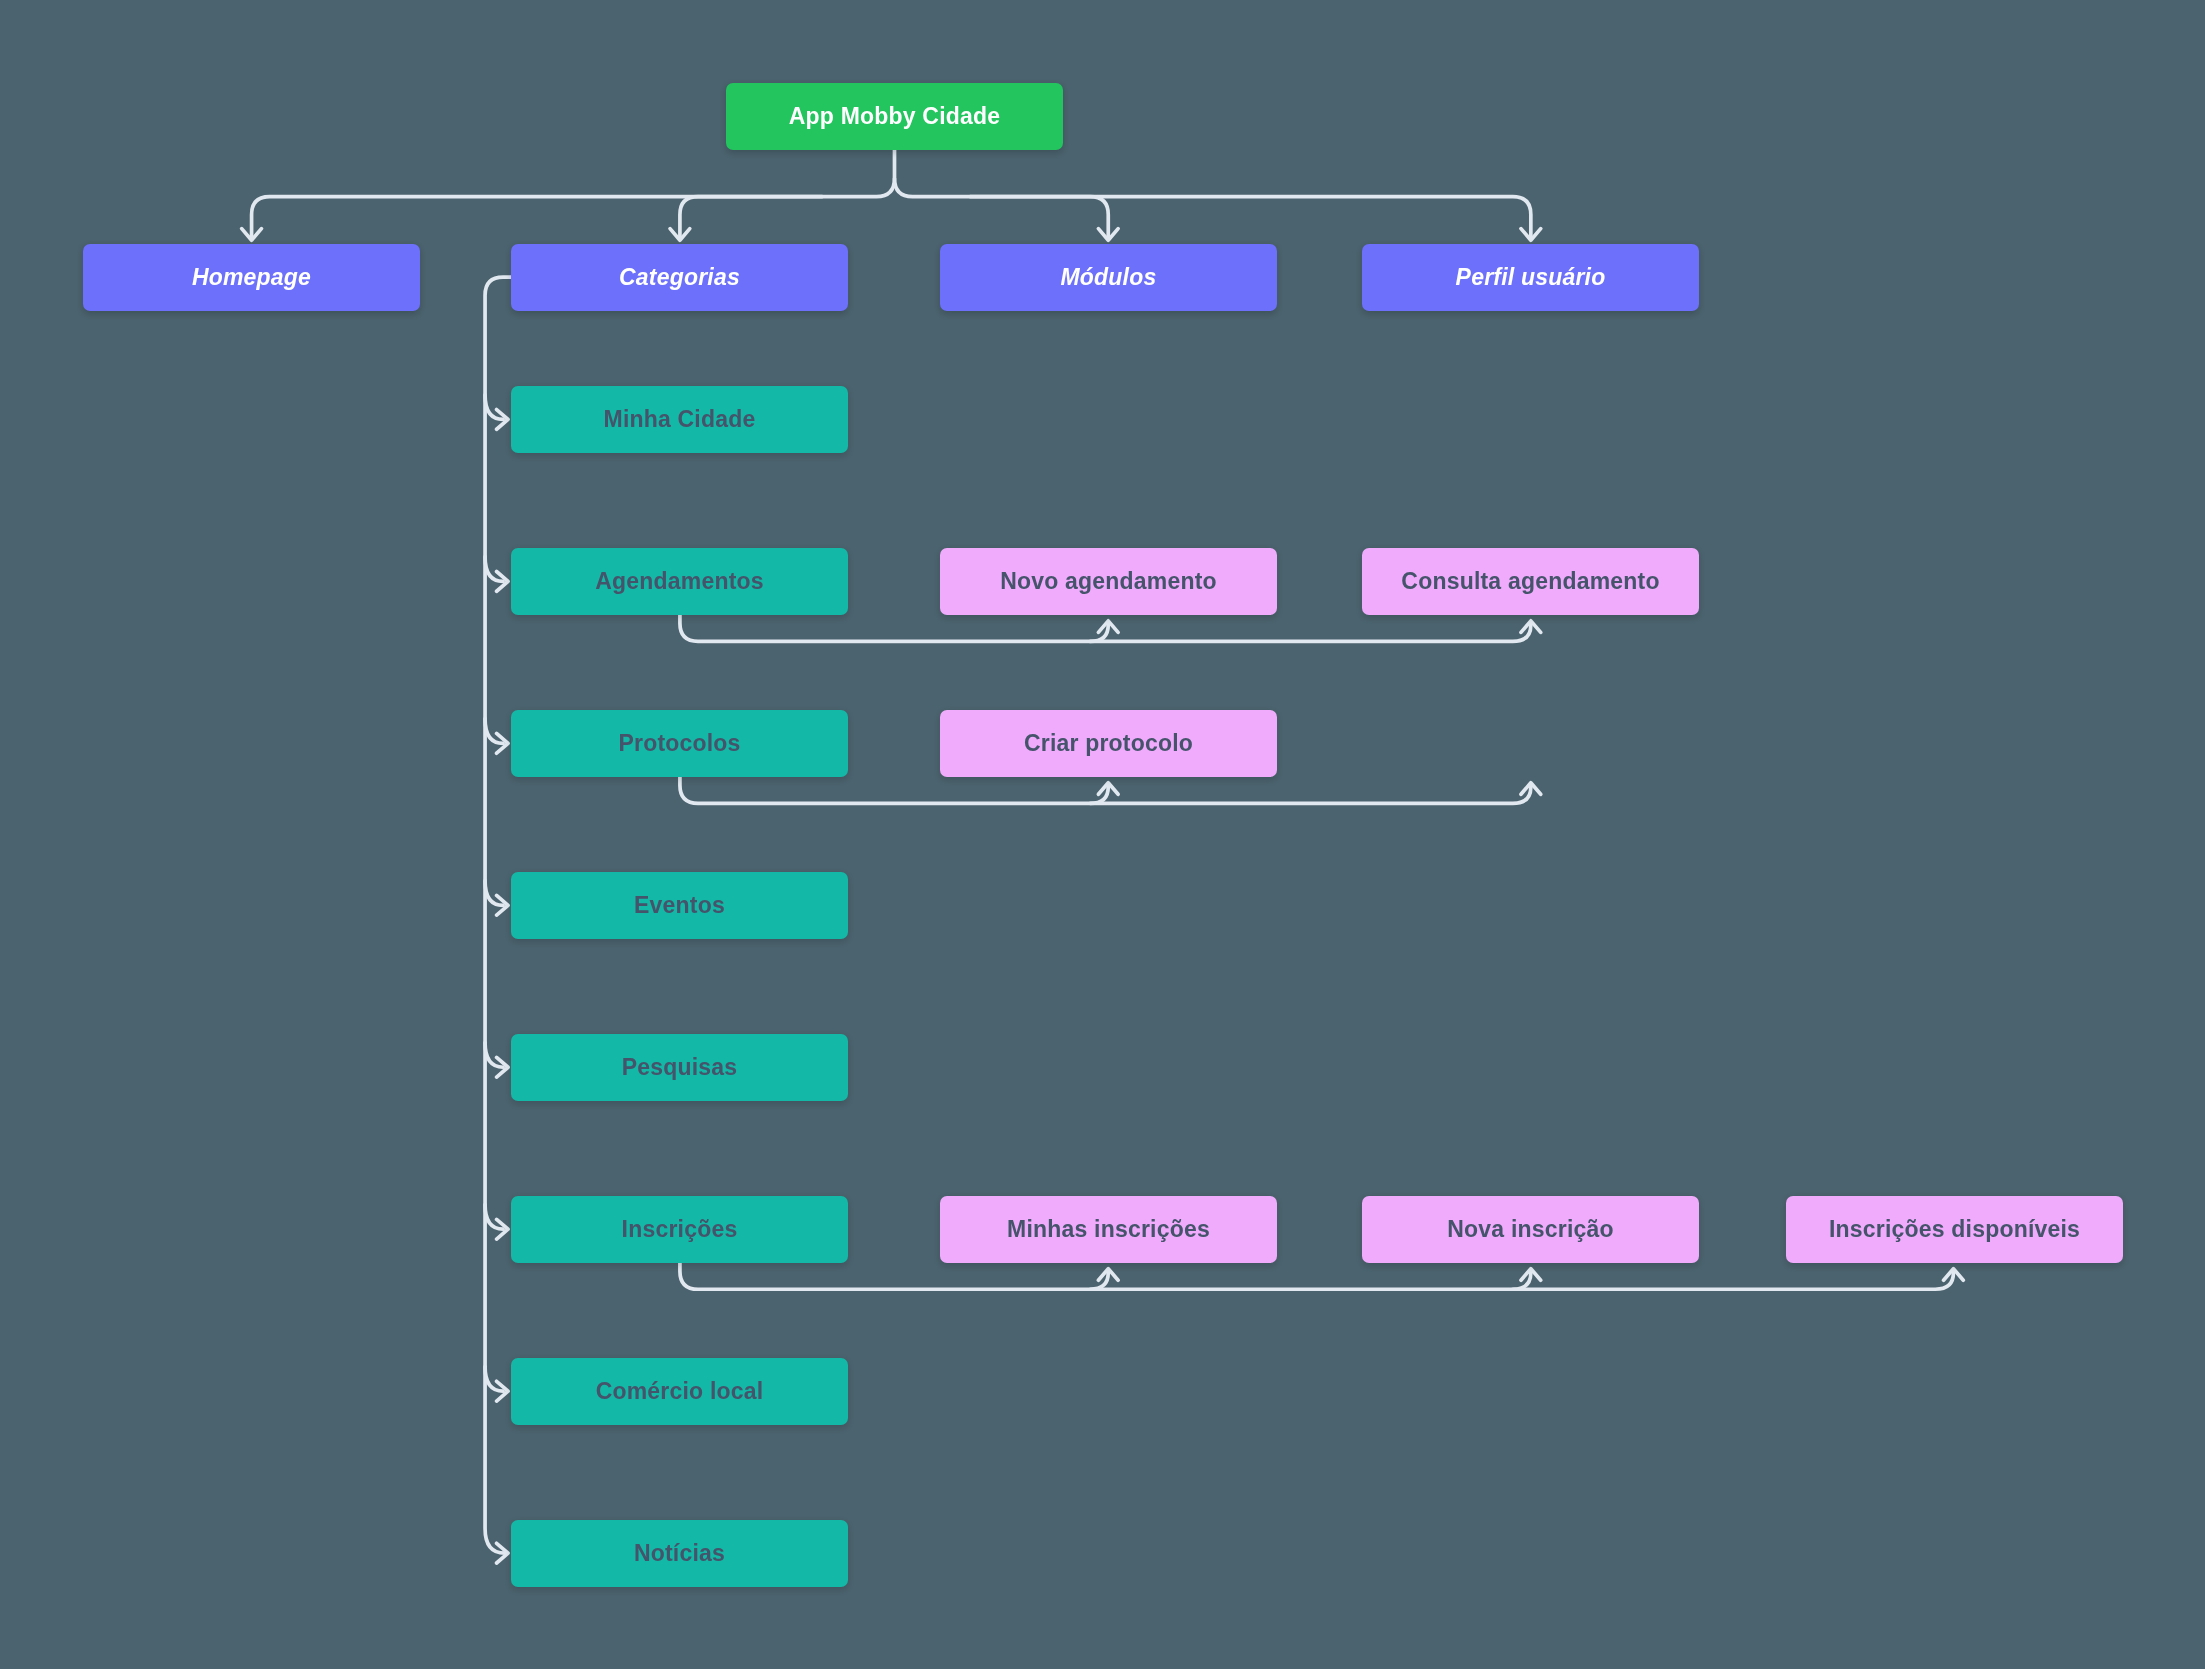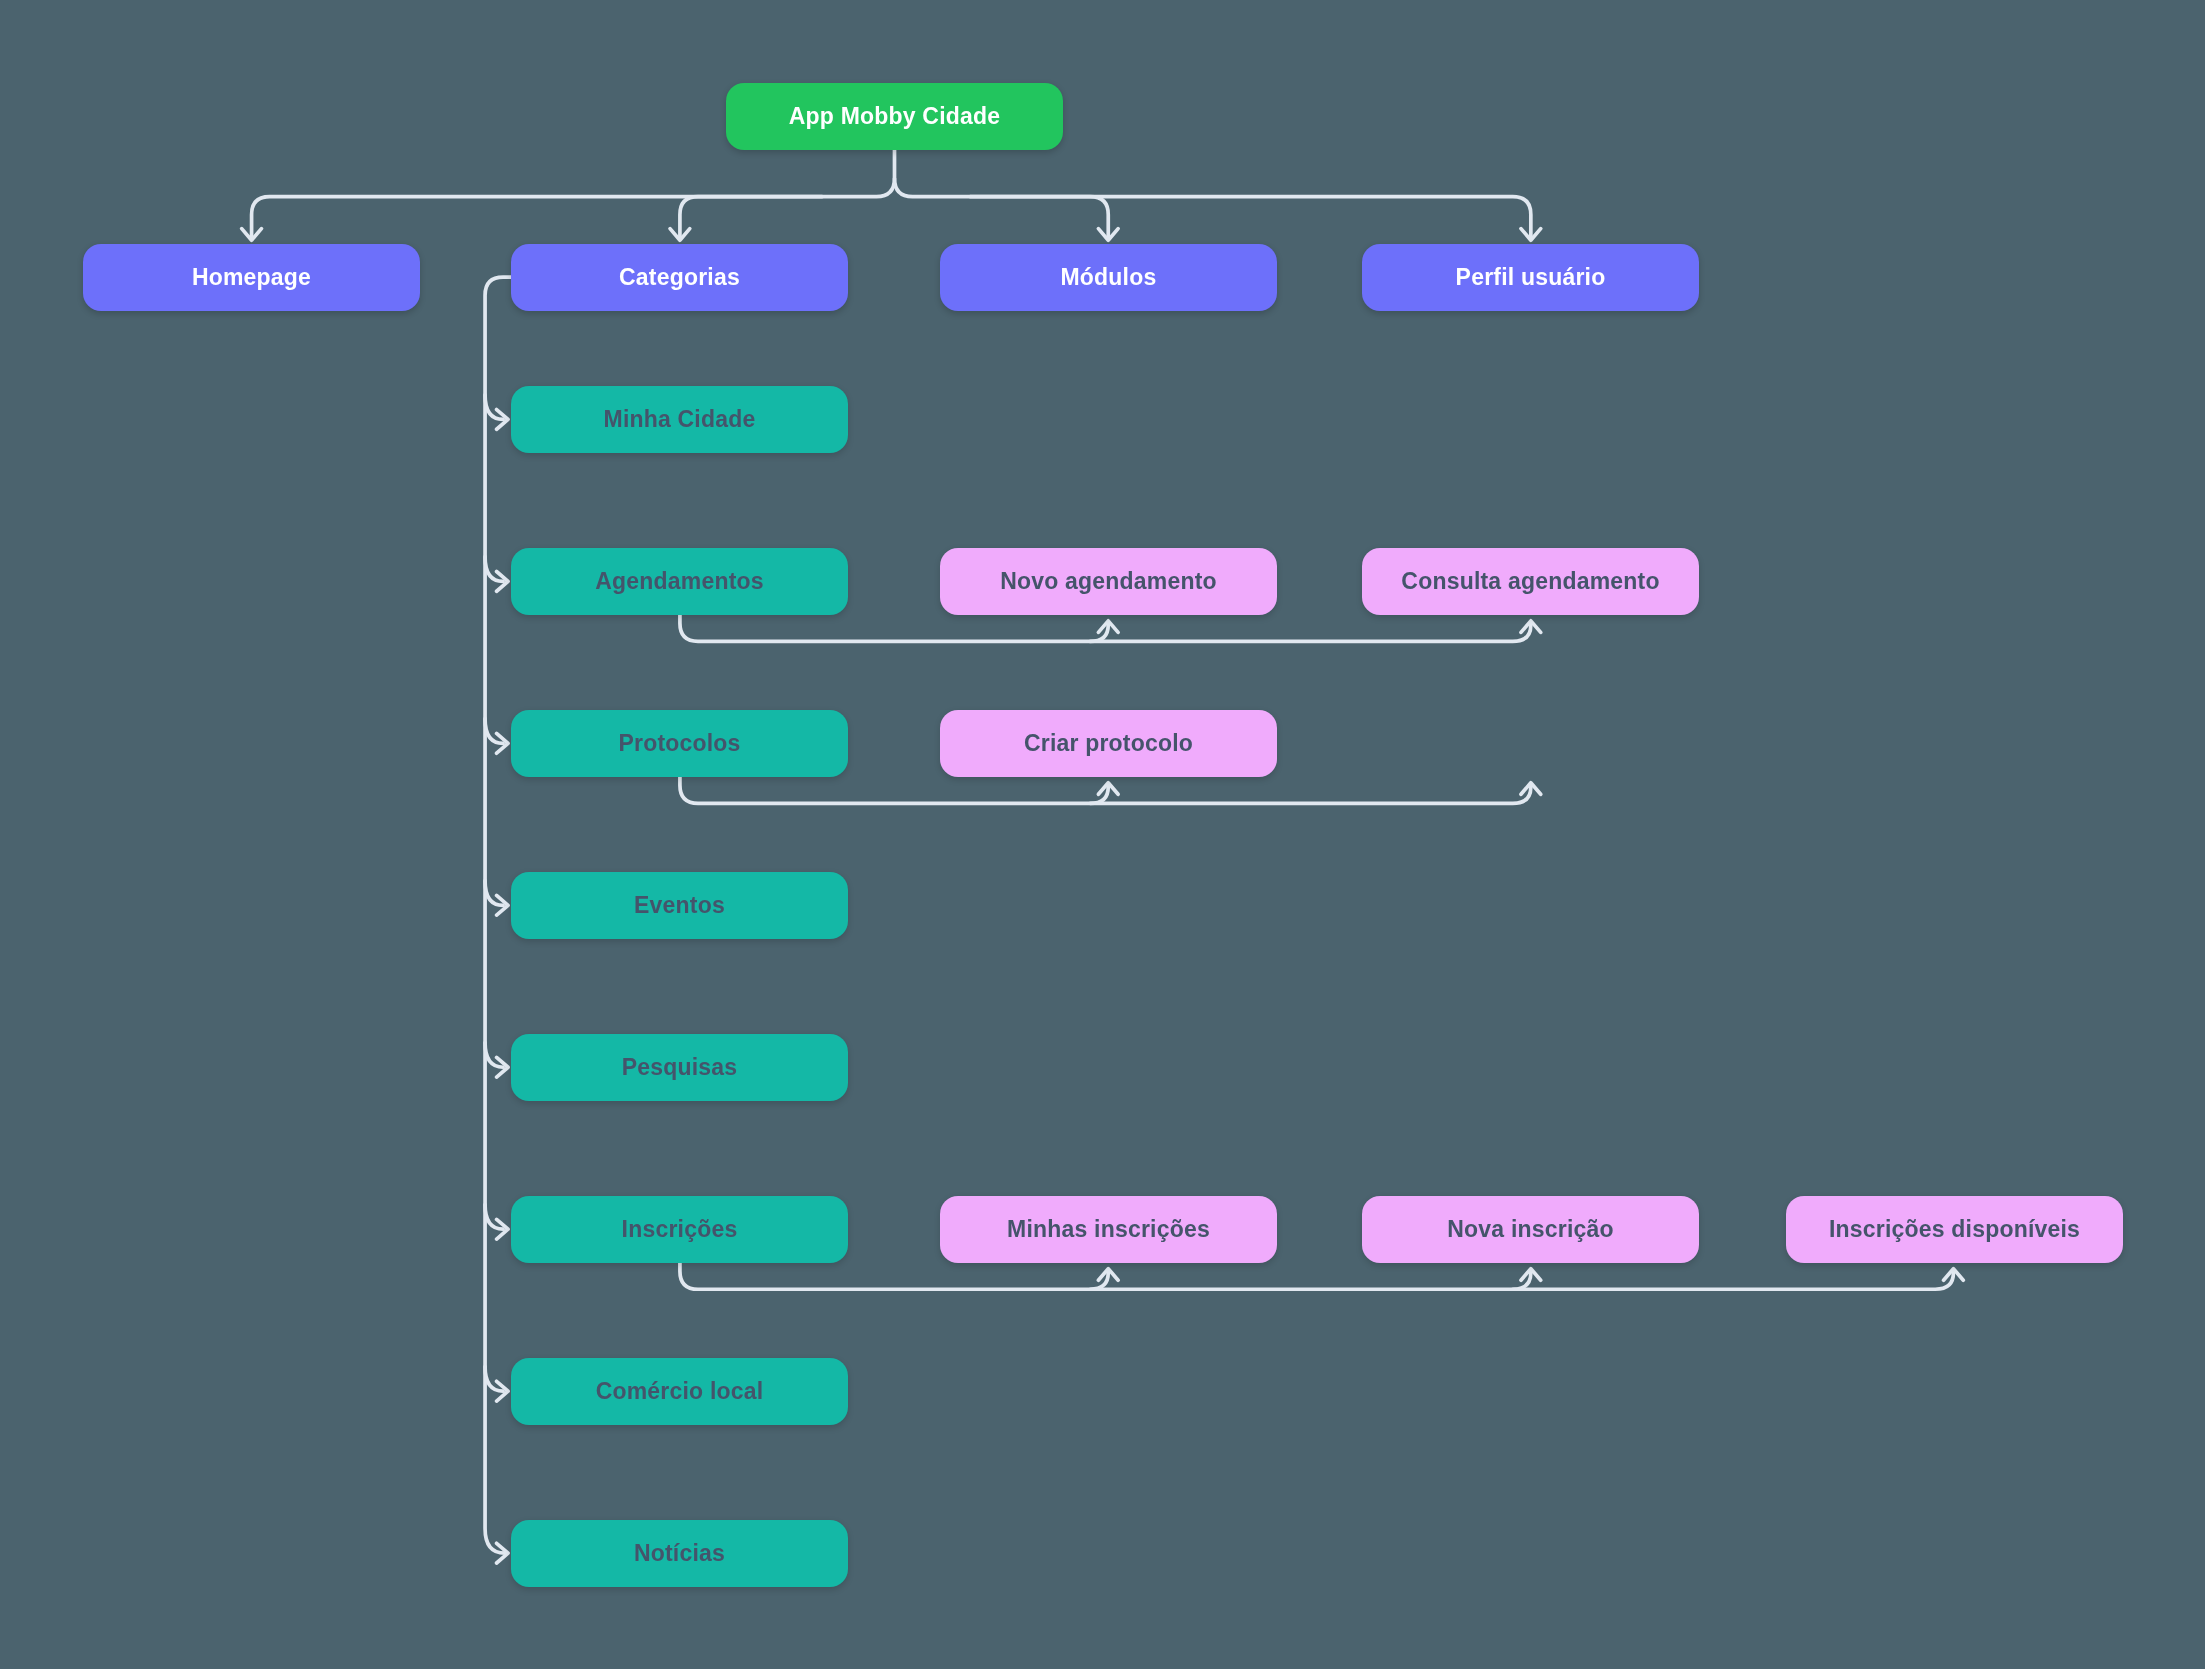--- a/index.html
+++ b/index.html
@@ -20,38 +20,39 @@
     left: 0;
     top: 0;
     width: 2205px;
     height: 1670px;
     pointer-events: none;
   }
   .node {
     position: absolute;
     width: 337px;
     height: 67px;
-    border-radius: 18px;
+    border-radius: 7px;
     display: flex;
     align-items: center;
     justify-content: center;
     font-weight: 700;
     font-size: 23px;
     letter-spacing: 0.2px;
     box-sizing: border-box;
   }
   .node-root {
     background: #22c55e;
     color: #ffffff;
     box-shadow: 0 2.5px 6.6px rgba(0,0,0,0.18);
   }
   .node-level1 {
     background: #6d70fa;
     color: #ffffff;
     box-shadow: 0 2.5px 6.6px rgba(0,0,0,0.18);
+    font-style: italic;
   }
   .node-category {
     background: #14b8a6;
     color: #45546b;
     box-shadow: 0 2.5px 6.6px rgba(0,0,0,0.15);
   }
   .node-module {
     background: #f0abfc;
     color: #45546b;
     box-shadow: 0 2.5px 6.6px rgba(0,0,0,0.15);

